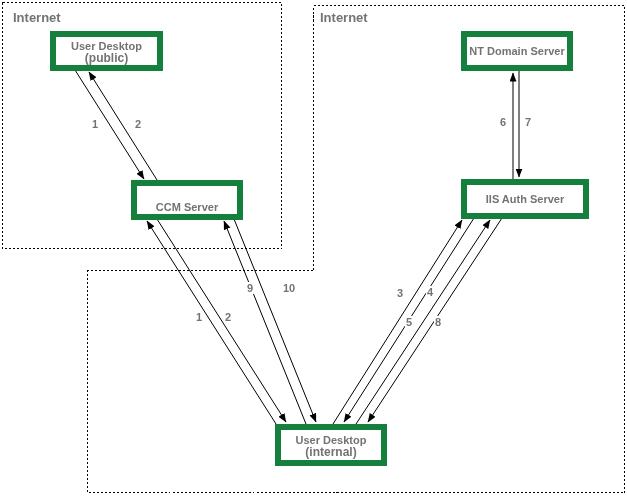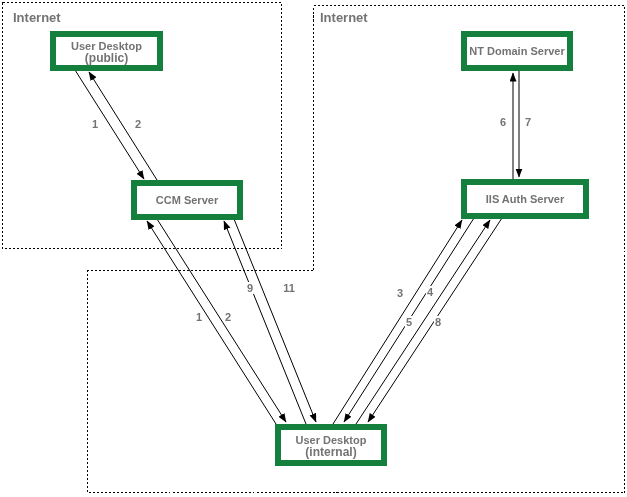--- a/index.html
+++ b/index.html
@@ -90,21 +90,21 @@
   </svg>
 
   <div class="zone-label" style="left:13px; top:10px;">Internet</div>
   <div class="zone-label" style="left:320px; top:10px;">Internet</div>
 
   <div class="node-box" style="left:50px; top:31px; width:113px; height:40px;">
     <span class="node-title">User Desktop</span>
     <span class="node-subtitle">(public)</span>
   </div>
 
-  <div class="node-box" style="left:131px; top:180px; width:112px; height:40px;">
+  <div class="node-box" style="left:131px; top:180px; width:112px; height:40px;justify-content:flex-end;">
     <span class="node-title">CCM Server</span>
   </div>
 
   <div class="node-box" style="left:461px; top:31px; width:112px; height:40px;text-align:center;">
     <span class="node-title">NT Domain Server</span>
   </div>
 
   <div class="node-box" style="left:461px; top:179px; width:128px; height:40px;">
     <span class="node-title">IIS Auth Server</span>
   </div>
@@ -114,21 +114,21 @@
     <span class="node-subtitle">(internal)</span>
   </div>
 
   <div class="flow-label" style="left:95px;  top:124px;">1</div>
   <div class="flow-label" style="left:138px; top:124px;">2</div>
 
   <div class="flow-label" style="left:199px; top:317px;">1</div>
   <div class="flow-label" style="left:228px; top:317px;">2</div>
 
   <div class="flow-label" style="left:250px; top:288px;">9</div>
-  <div class="flow-label" style="left:289px; top:288px;">11</div>
+  <div class="flow-label" style="left:289px; top:288px;">10</div>
 
   <div class="flow-label" style="left:400px; top:293px;">3</div>
   <div class="flow-label" style="left:430px; top:292px;">4</div>
 
   <div class="flow-label" style="left:409px; top:322px;">5</div>
   <div class="flow-label" style="left:438px; top:322px;">8</div>
 
   <div class="flow-label" style="left:503px; top:122px;">6</div>
   <div class="flow-label" style="left:528px; top:122px;">7</div>
 

